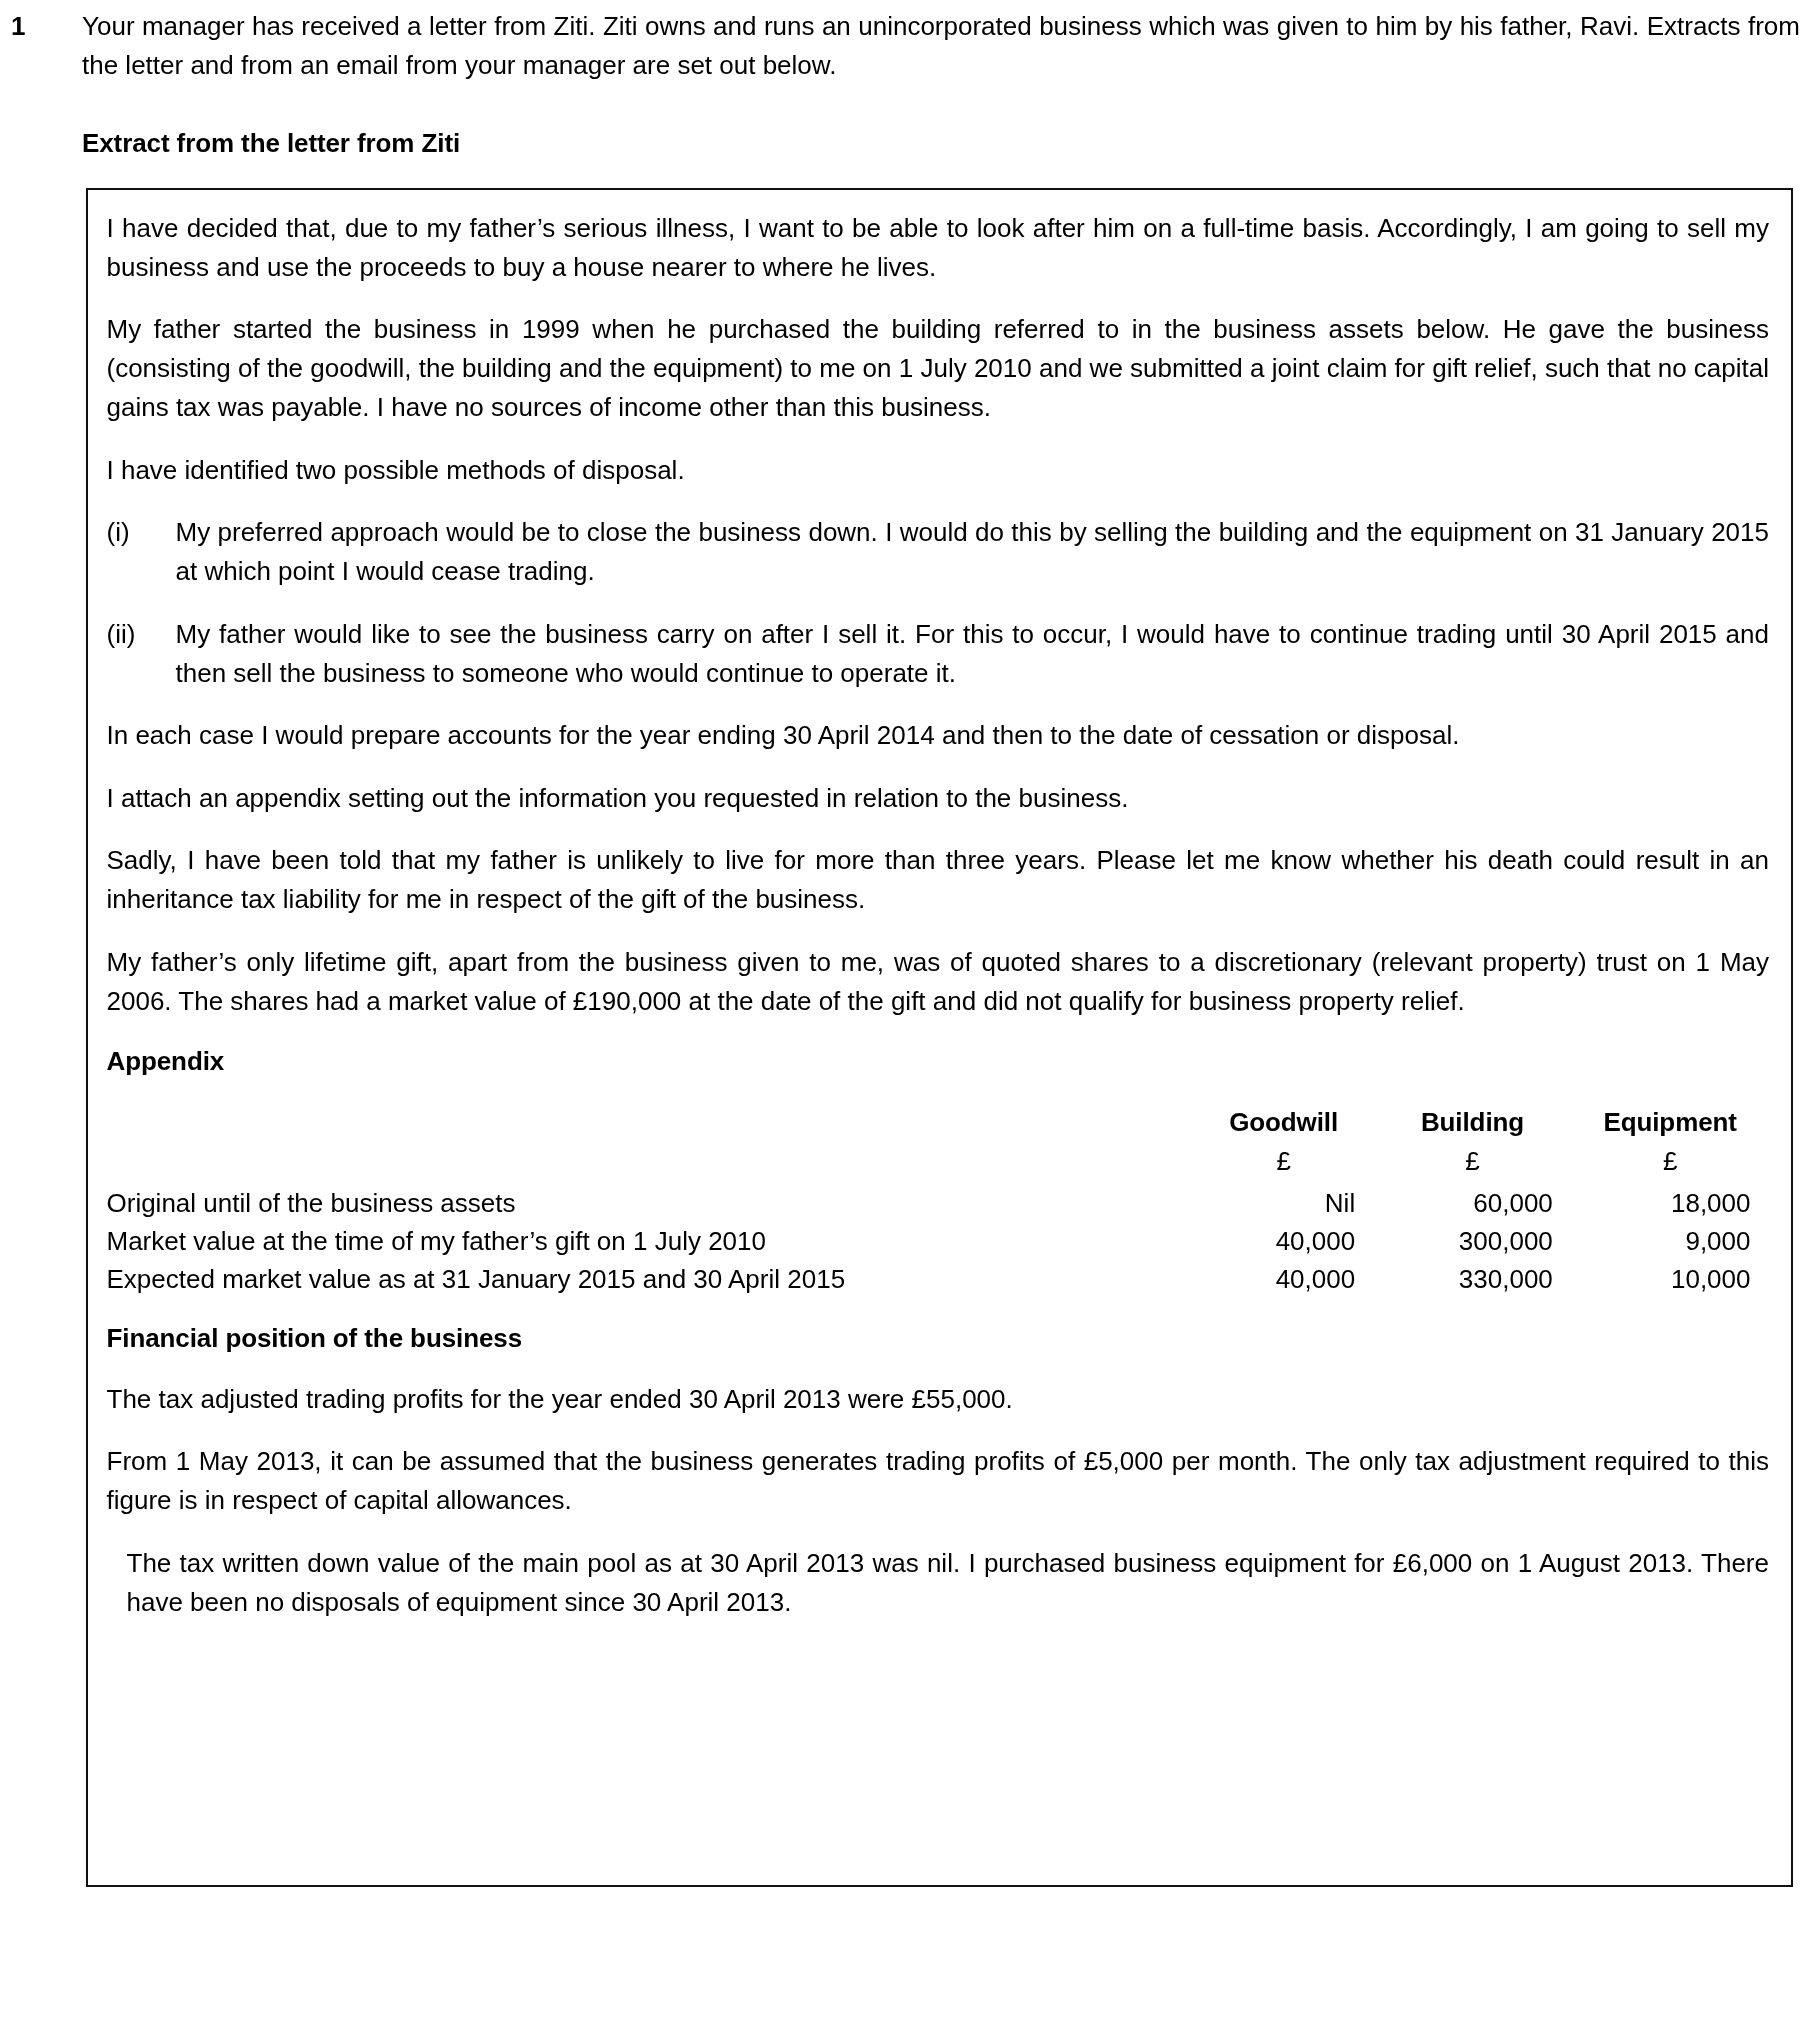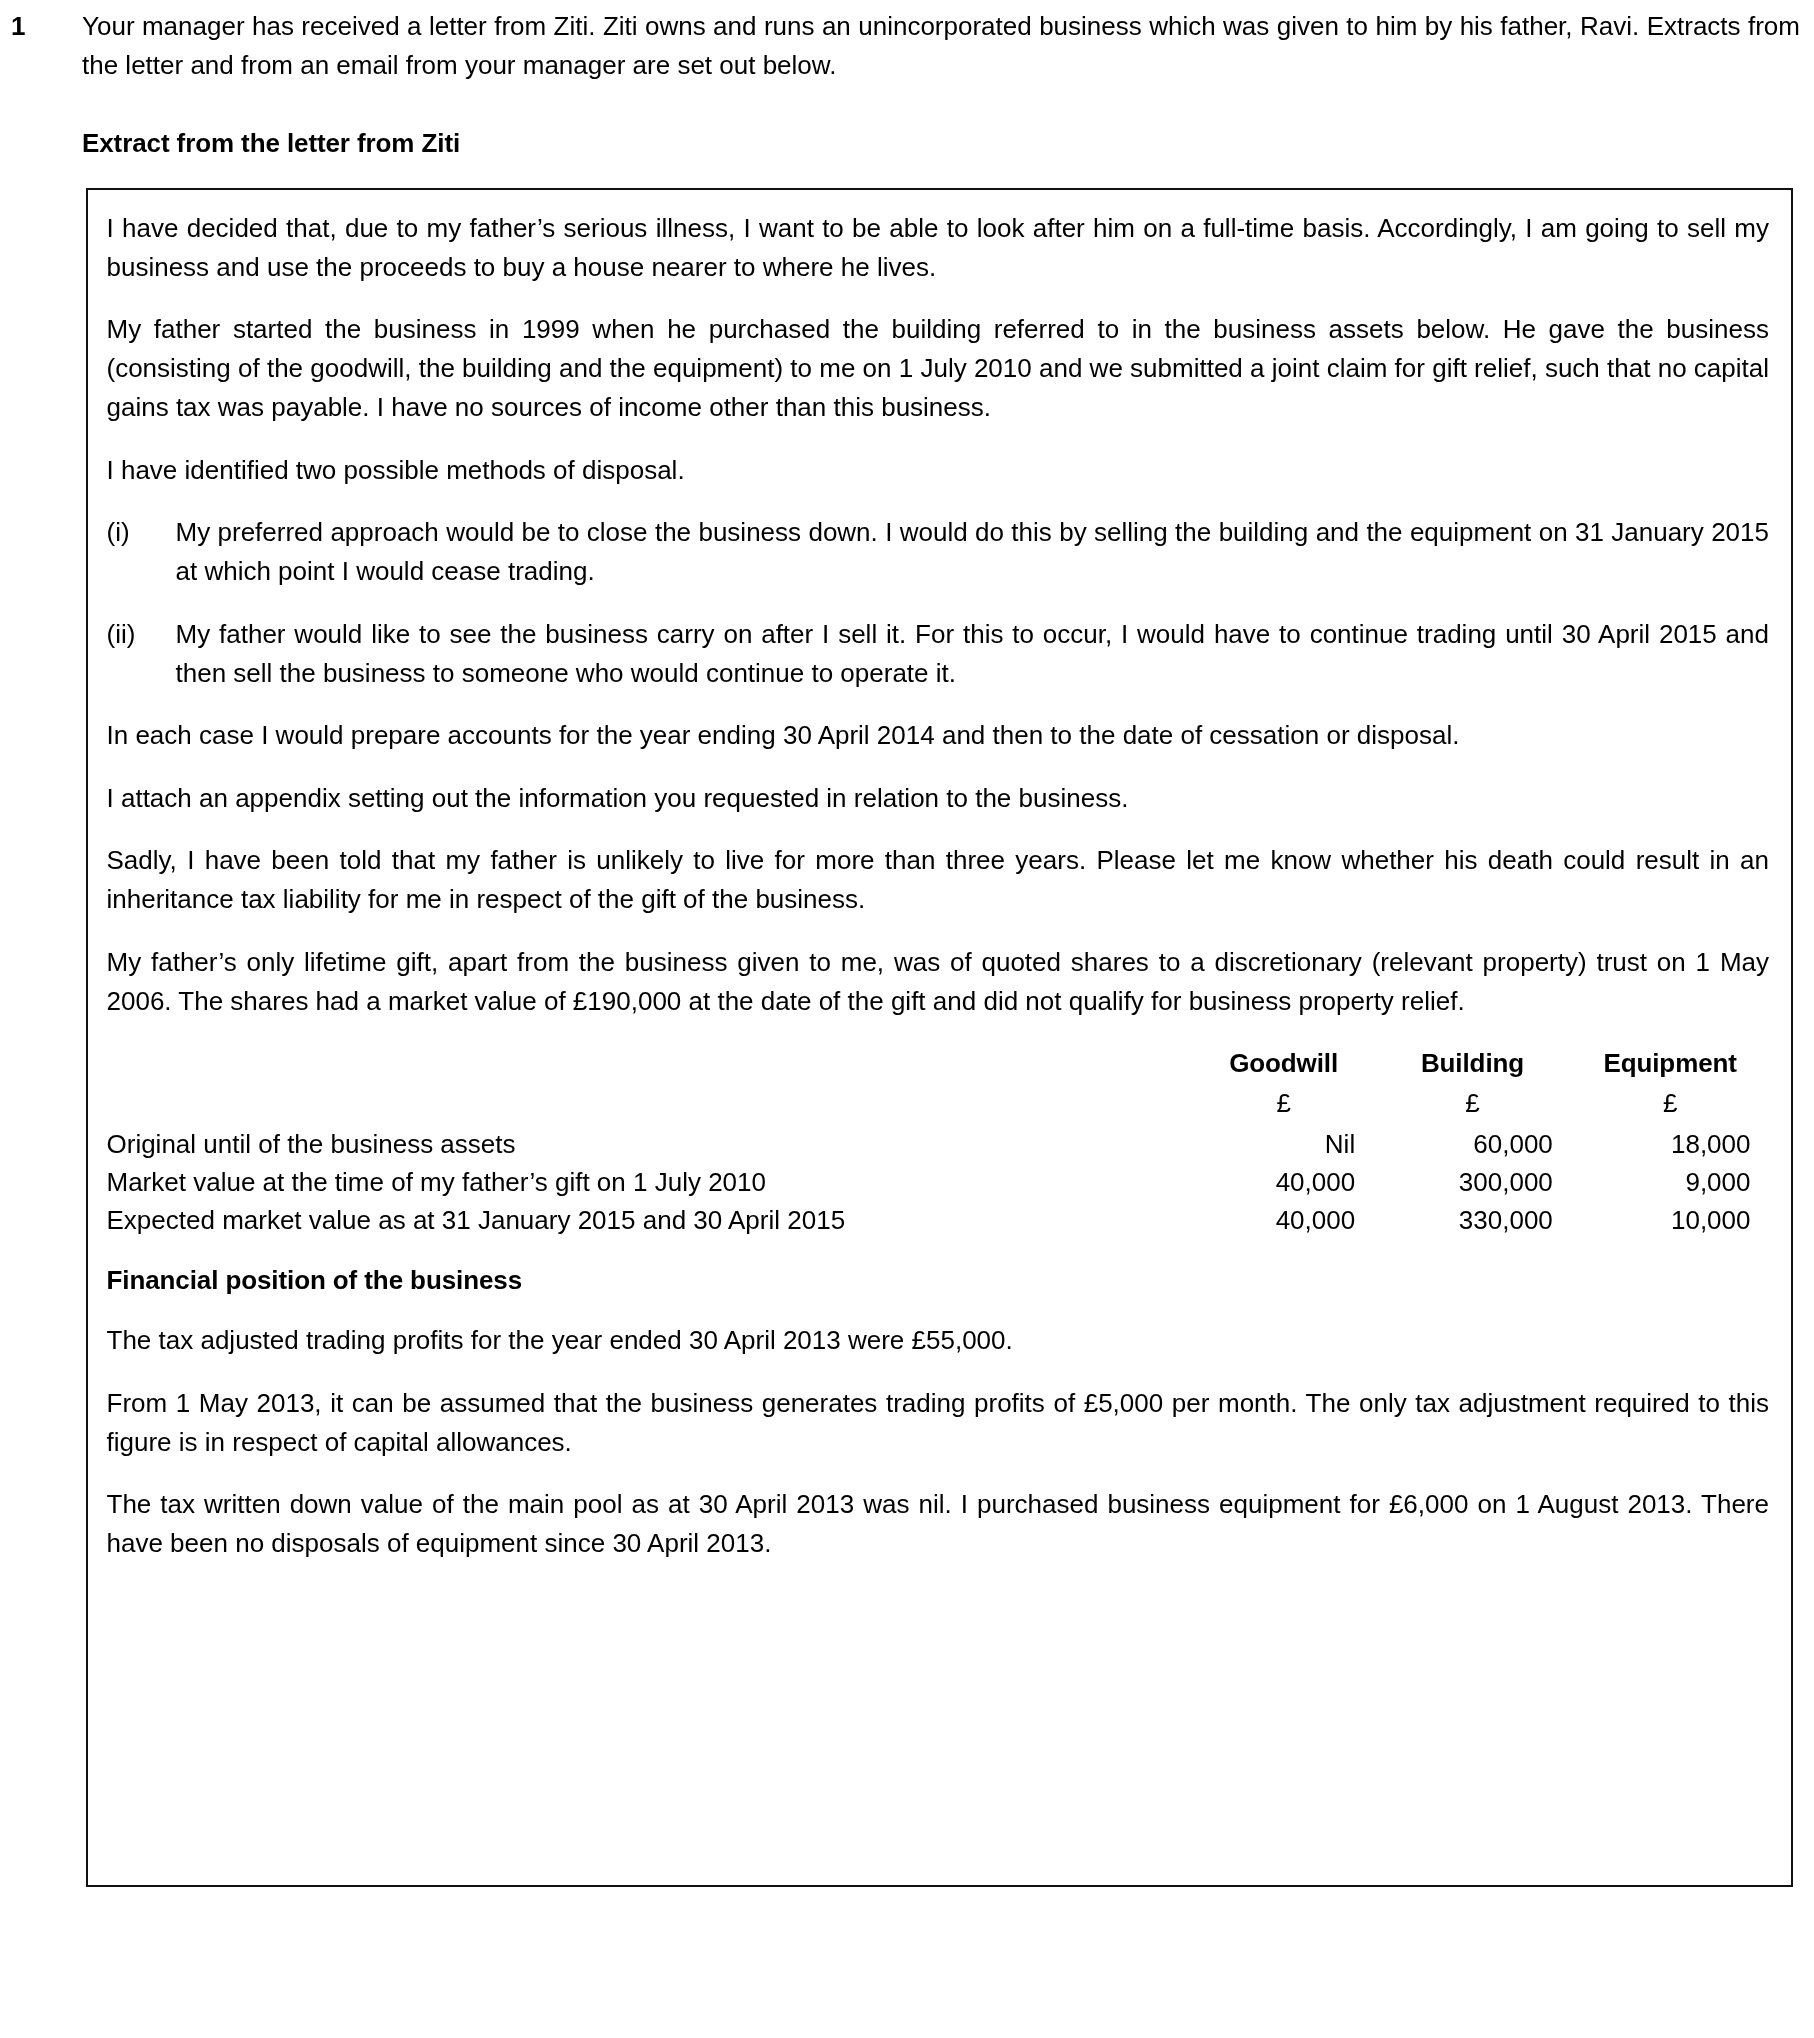--- a/index.html
+++ b/index.html
@@ -74,20 +74,21 @@
 
   .para {
     font-size: 26px;
     line-height: 39px;
     text-align: justify;
     text-justify: inter-word;
     margin: 0 0 23.5px 0;
   }
   .para:last-child {
     margin-bottom: 0;
+    margin-left: 20px;
   }
 
   
   .roman-list {
     margin: 0 0 23.5px 0;
     padding: 0;
     list-style: none;
   }
   .roman-item {
     position: relative;
@@ -196,20 +197,21 @@
     </ul>
 
     <p class="para">In each case I would prepare accounts for the year ending 30 April 2014 and then to the date of cessation or disposal.</p>
 
     <p class="para">I attach an appendix setting out the information you requested in relation to the business.</p>
 
     <p class="para">Sadly, I have been told that my father is unlikely to live for more than three years. Please let me know whether his death could result in an inheritance tax liability for me in respect of the gift of the business.</p>
 
     <p class="para">My father’s only lifetime gift, apart from the business given to me, was of quoted shares to a discretionary (relevant property) trust on 1 May 2006. The shares had a market value of £190,000 at the date of the gift and did not qualify for business property relief.</p>
 
+    <div class="sub-heading">Appendix</div>
 
 
     <table class="assets-table">
       <colgroup>
         <col class="c-label">
         <col class="c-num">
         <col class="c-num2">
         <col class="c-num3">
       </colgroup>
       <thead>

